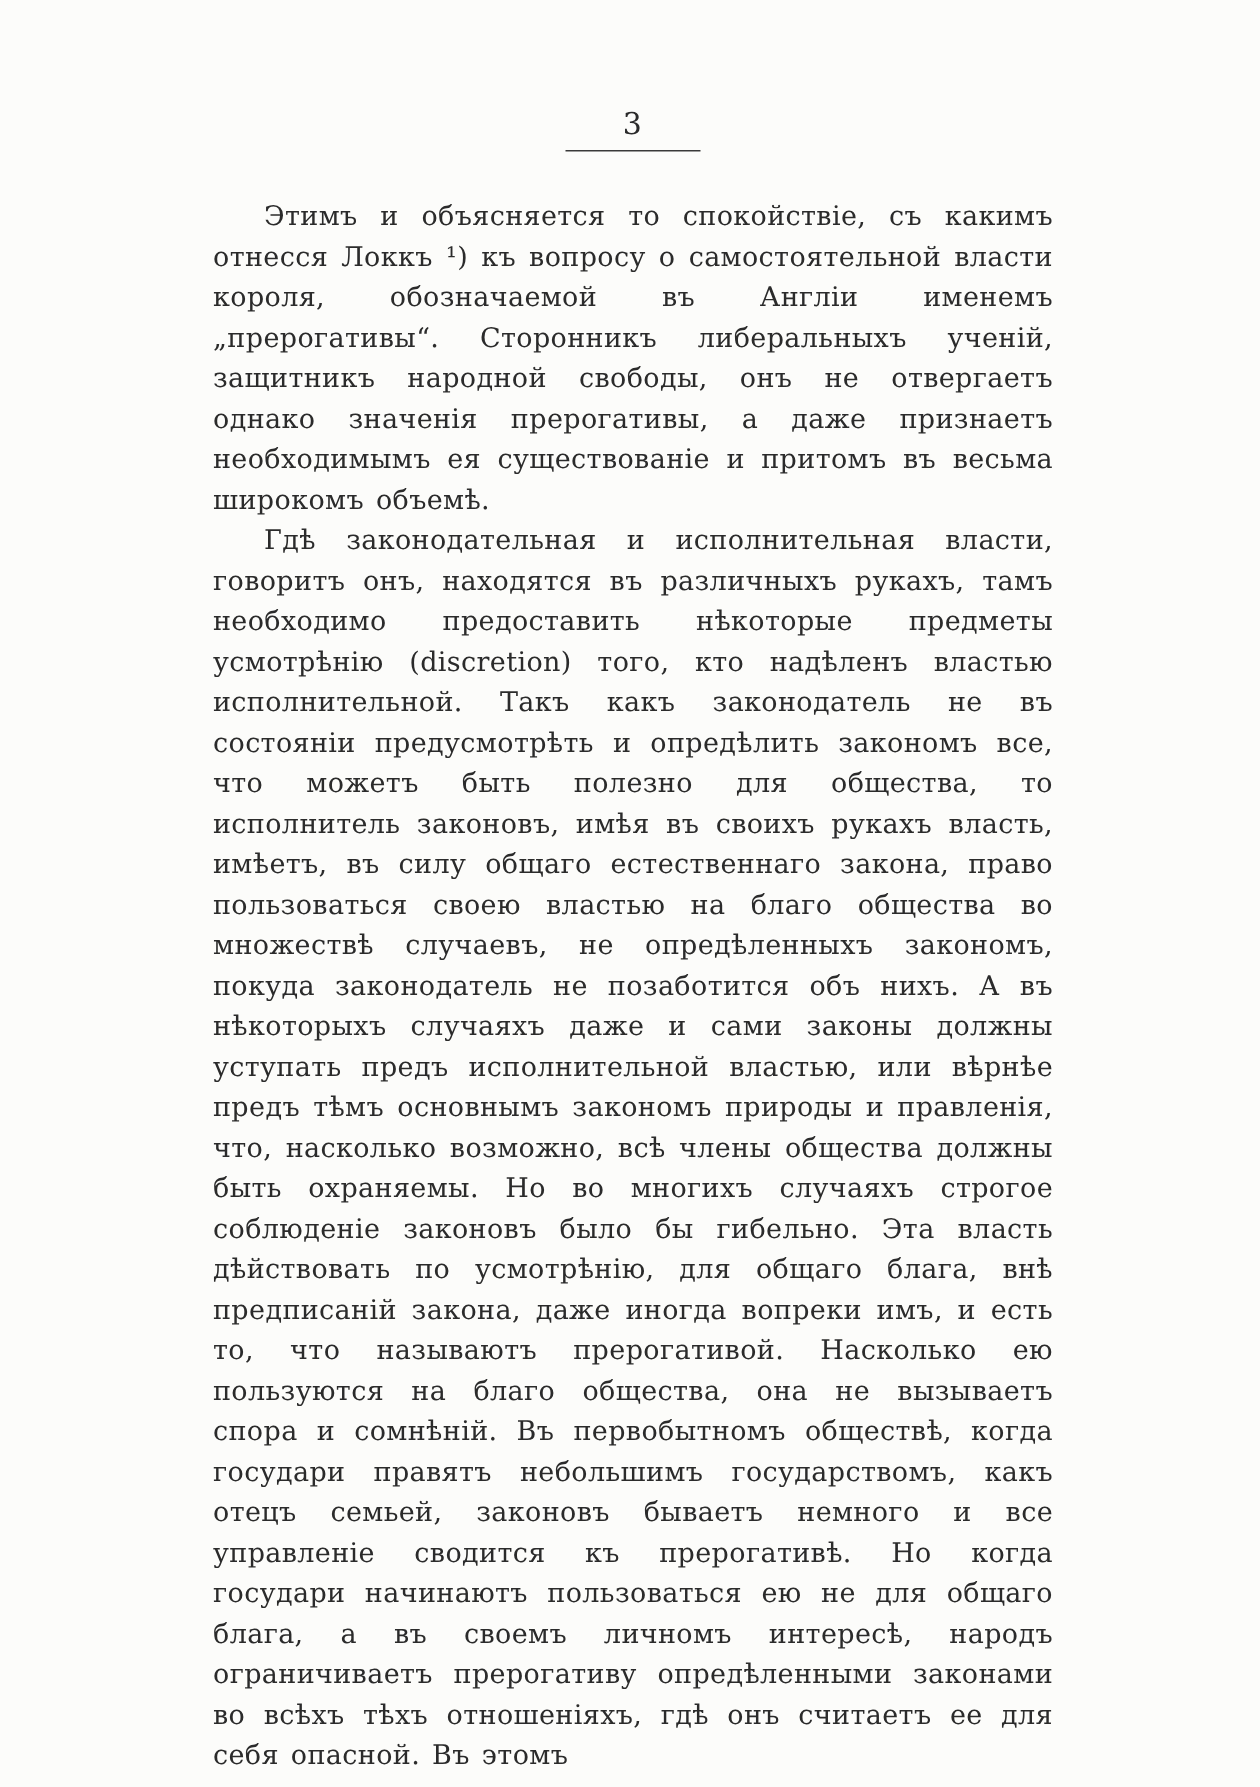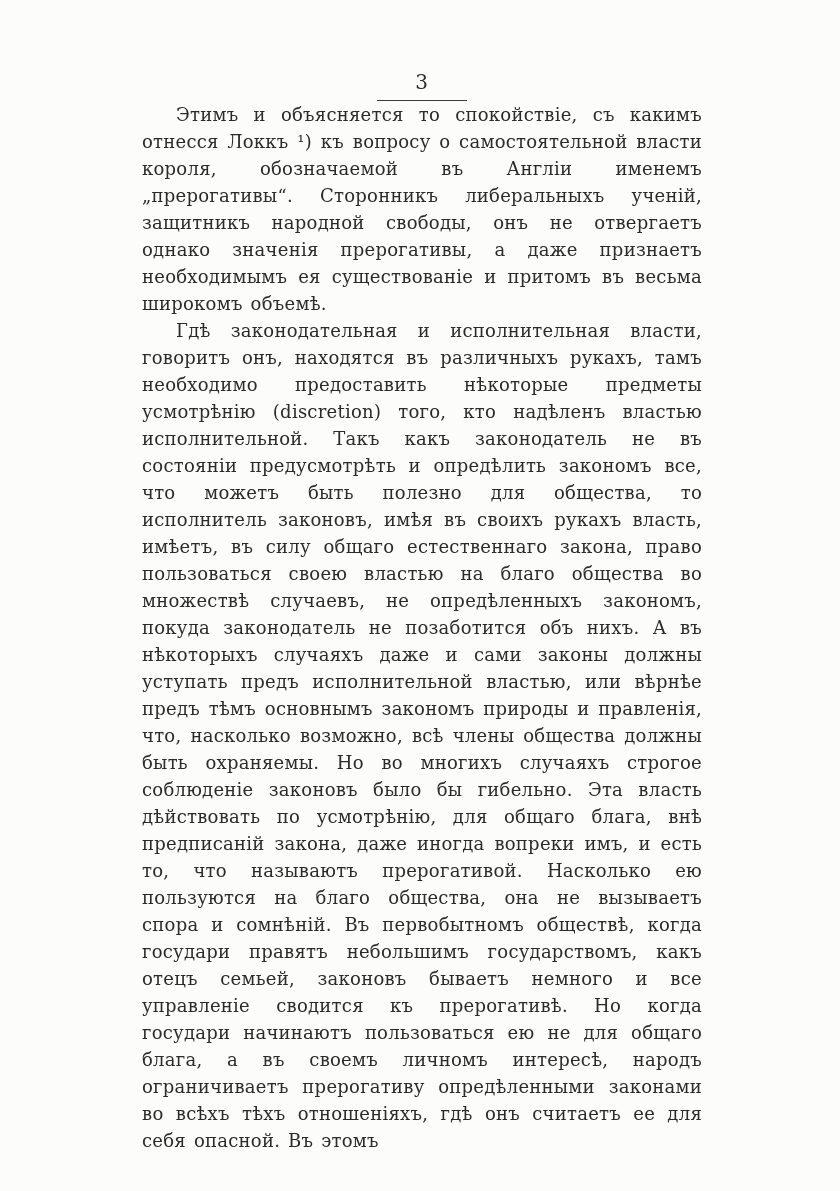--- a/index.html
+++ b/index.html
@@ -27,20 +27,21 @@
     line-height: 24px;
     letter-spacing: 1px;
   }
   .page-number-rule {
     width: 90px;
     height: 1px;
     background: #3a3a3a;
     margin: 6px auto 0 auto;
   }
   .body-text {
+    margin-top: 30px;
   }
   .body-text p {
     margin: 0;
     font-size: 18px;
     line-height: 27px;
     text-align: justify;
     text-indent: 34px;
     letter-spacing: 0.25px;
     word-spacing: 2px;
   }

